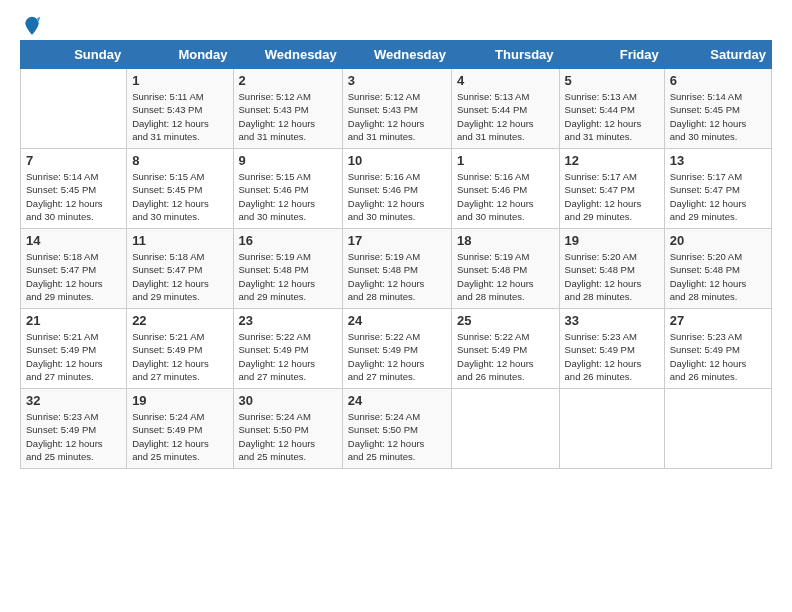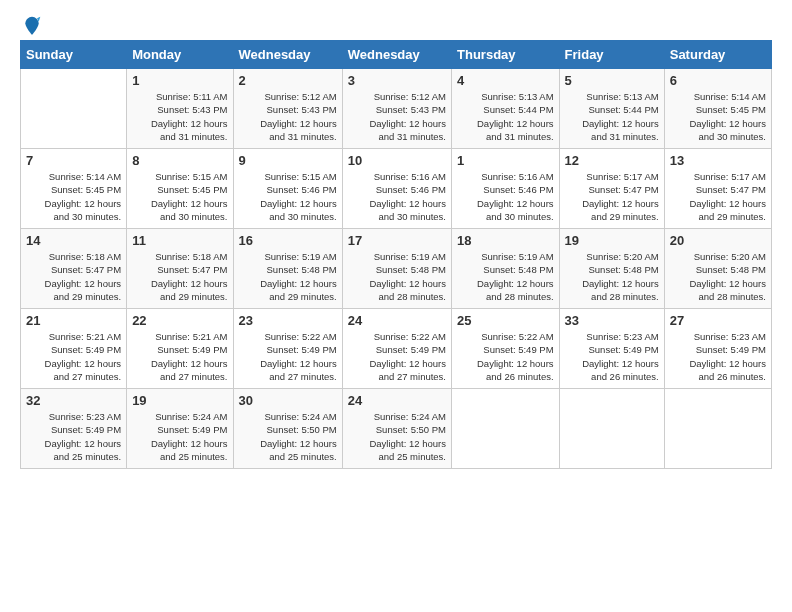--- a/index.html
+++ b/index.html
@@ -54,21 +54,21 @@
     }
     table {
       width: 100%;
       border-collapse: collapse;
       font-size: 10.5px;
     }
     thead tr th {
       background-color: #2e74b5;
       color: #fff;
       padding: 6px 5px;
-      text-align: left;
+      text-align: right;
       font-size: 13px;
       font-weight: bold;
       border: 1px solid #2e74b5;
     }
     tbody tr td {
       border: 1px solid #ccc;
       vertical-align: top;
       padding: 4px 5px;
       width: 113px;
       height: 80px;
@@ -80,21 +80,20 @@
     .day-number {
       font-size: 13px;
       font-weight: bold;
       color: #333;
       margin-bottom: 2px;
     }
     .day-info {
       font-size: 9.5px;
       color: #333;
       line-height: 1.4;
-      text-align: right;
     }
     .empty-cell {
       background: #fff !important;
     }
   </style>
 </head>
 <body>
 
 <div class="container">
   <div class="header">

